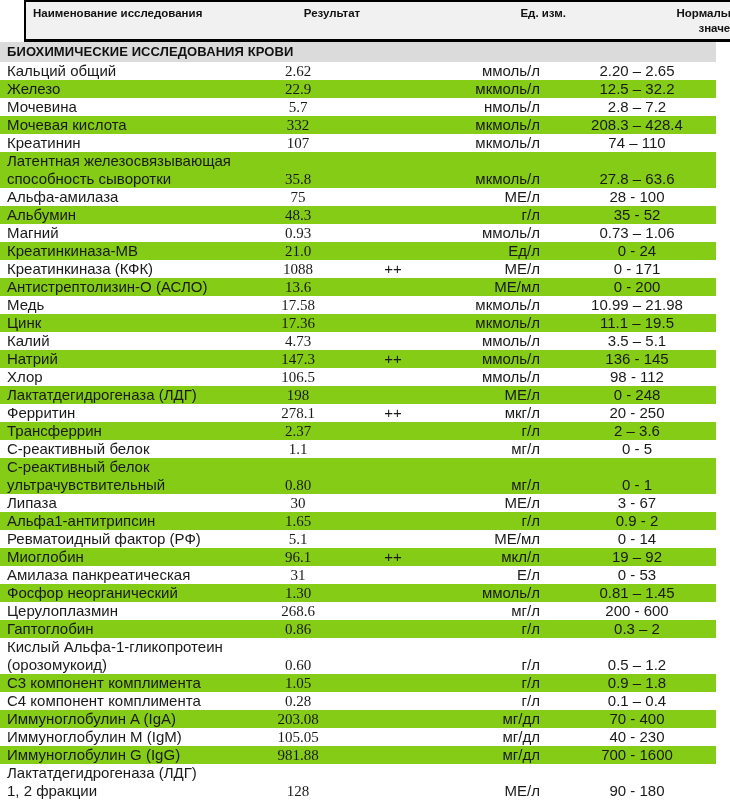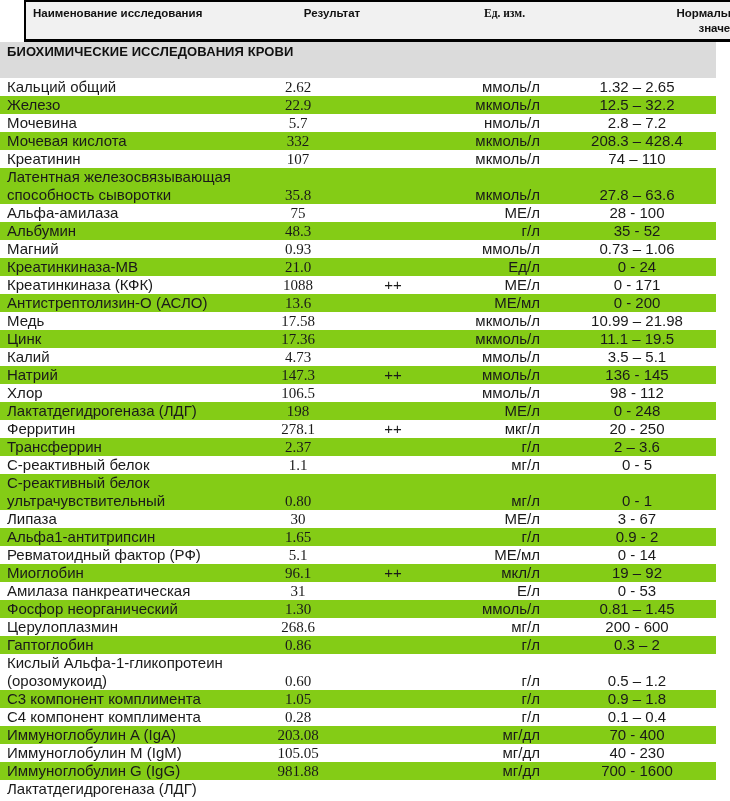--- a/index.html
+++ b/index.html
@@ -22,27 +22,27 @@
     grid-template-columns:258px 80px 110px 92px 185px;
     align-items:start;
     padding-top:4px;
     margin-left:24px;
   }
   .hdr .hcell{
     font-size:11.5px;font-weight:bold;line-height:15px;color:#111;
   }
   .h-name{padding-left:7px;text-align:left;}
   .h-result{text-align:center;padding-left:16px;}
-  .h-unit{text-align:left;padding-left:10px;font-family:Liberation Serif, serif;}
+  .h-unit{text-align:right;padding-left:10px;}
   .h-normal{text-align:right;}
   .h-normal span{display:inline-block;width:96px;}
 
   
   .section{
-    width:716px;height:36px;line-height:20px;
+    width:716px;height:20px;line-height:20px;
     background:#dbdbdb;
     font-size:13px;font-weight:bold;color:#111;
     padding-left:7px;box-sizing:border-box;
     letter-spacing:.1px;
   }
 
   
   .rows{width:716px;}
   .row{
     display:grid;
@@ -73,21 +73,21 @@
   </div>
 
   <div class="section">БИОХИМИЧЕСКИЕ ИССЛЕДОВАНИЯ КРОВИ</div>
 
   <div class="rows" id="rows">
   <div class="row">
     <div class="cell c-name"><span>Кальций общий</span></div>
     <div class="cell c-result">2.62</div>
     <div class="cell c-flag"></div>
     <div class="cell c-unit">ммоль/л</div>
-    <div class="cell c-normal">1.32 – 2.65</div>
+    <div class="cell c-normal">2.20 – 2.65</div>
   </div>
 
   <div class="row gray">
     <div class="cell c-name"><span>Железо</span></div>
     <div class="cell c-result">22.9</div>
     <div class="cell c-flag"></div>
     <div class="cell c-unit">мкмоль/л</div>
     <div class="cell c-normal">12.5 – 32.2</div>
   </div>
 

